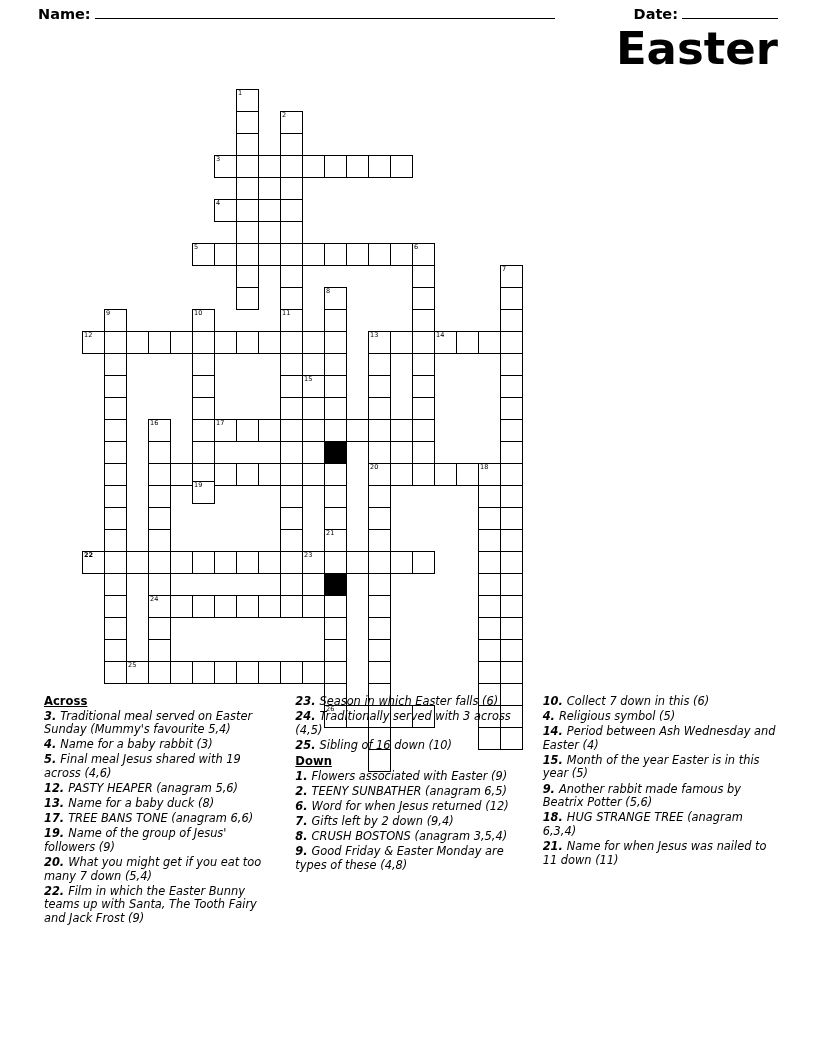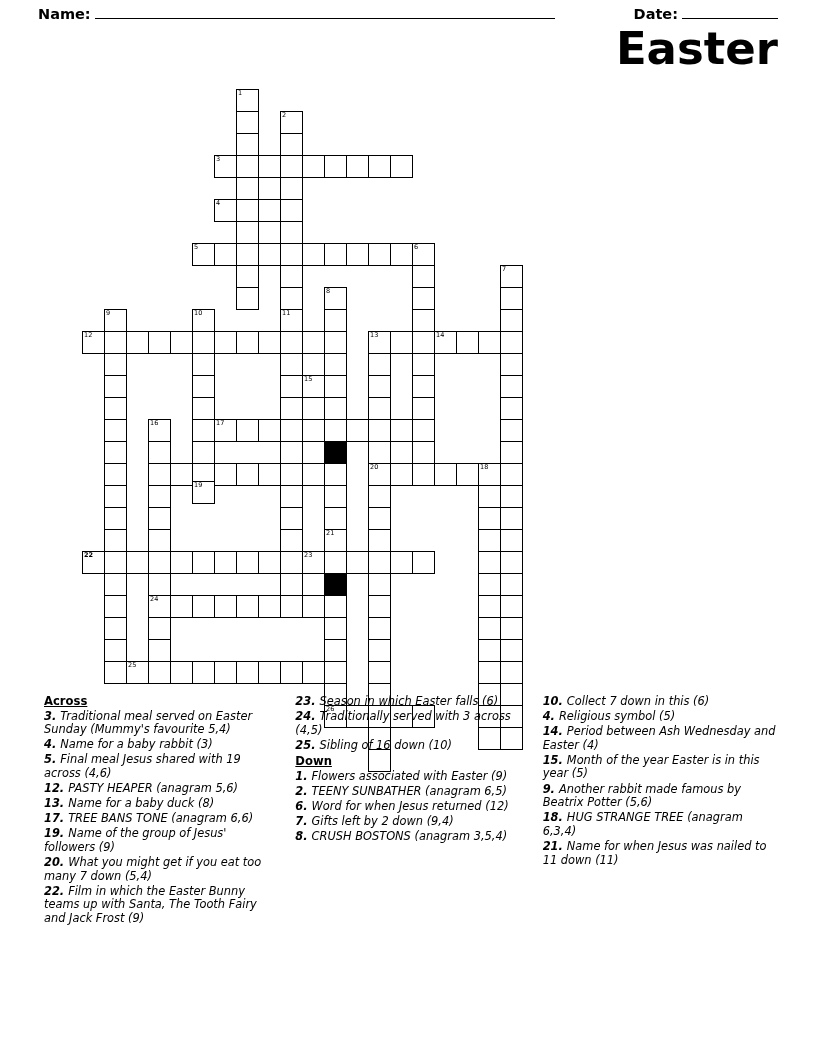--- a/index.html
+++ b/index.html
@@ -446,20 +446,21 @@
           <div class="clue"><b>24. </b><span>Traditionally served with 3 across (4,5)</span></div>
           <div class="clue"><b>25. </b><span>Sibling of 16 down (10)</span></div>
         </div>
       <div class="sec-head" style="margin-top:3px;">Down</div>
       <div id="col2b">
           <div class="clue"><b>1. </b><span>Flowers associated with Easter (9)</span></div>
           <div class="clue"><b>2. </b><span>TEENY SUNBATHER (anagram 6,5)</span></div>
           <div class="clue"><b>6. </b><span>Word for when Jesus returned (12)</span></div>
           <div class="clue"><b>7. </b><span>Gifts left by 2 down (9,4)</span></div>
           <div class="clue"><b>8. </b><span>CRUSH BOSTONS (anagram 3,5,4)</span></div>
+          <div class="clue"><b>9. </b><span>Good Friday &amp; Easter Monday are types of these (4,8)</span></div>
         </div>
     </div>
     <div class="col c3">
       <div id="col3">
           <div class="clue"><b>10. </b><span>Collect 7 down in this (6)</span></div>
           <div class="clue"><b>4. </b><span>Religious symbol (5)</span></div>
           <div class="clue"><b>14. </b><span>Period between Ash Wednesday and Easter (4)</span></div>
           <div class="clue"><b>15. </b><span>Month of the year Easter is in this year (5)</span></div>
           <div class="clue"><b>9. </b><span>Another rabbit made famous by Beatrix Potter (5,6)</span></div>
           <div class="clue"><b>18. </b><span>HUG STRANGE TREE (anagram 6,3,4)</span></div>

